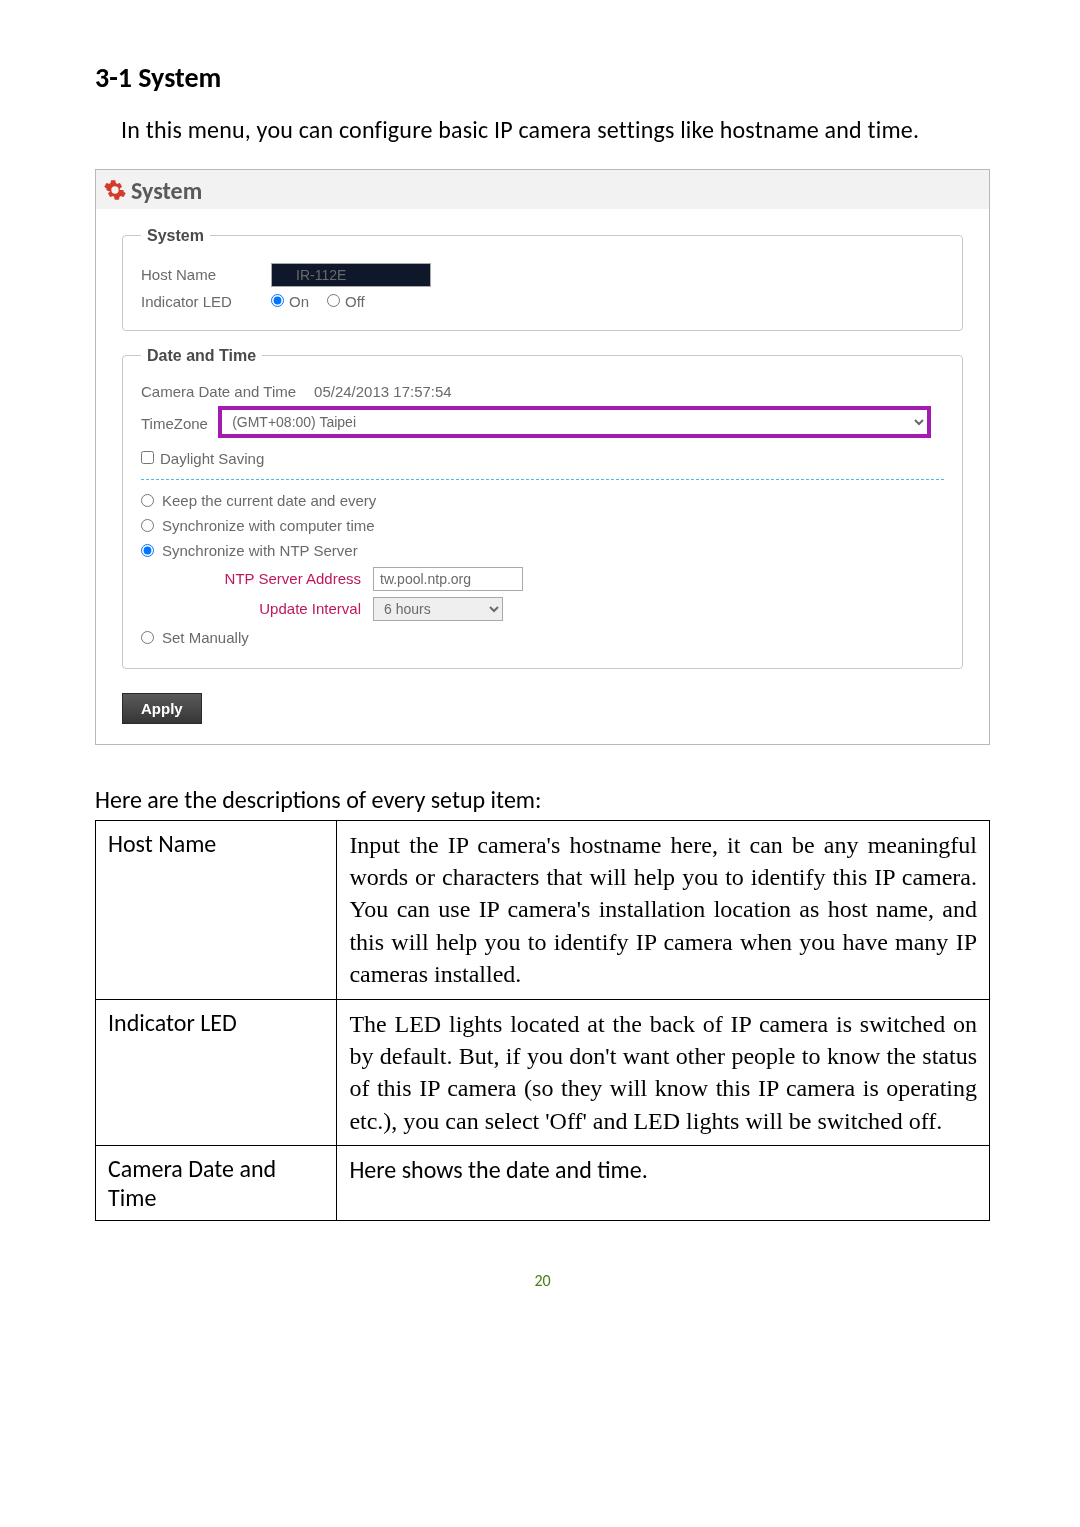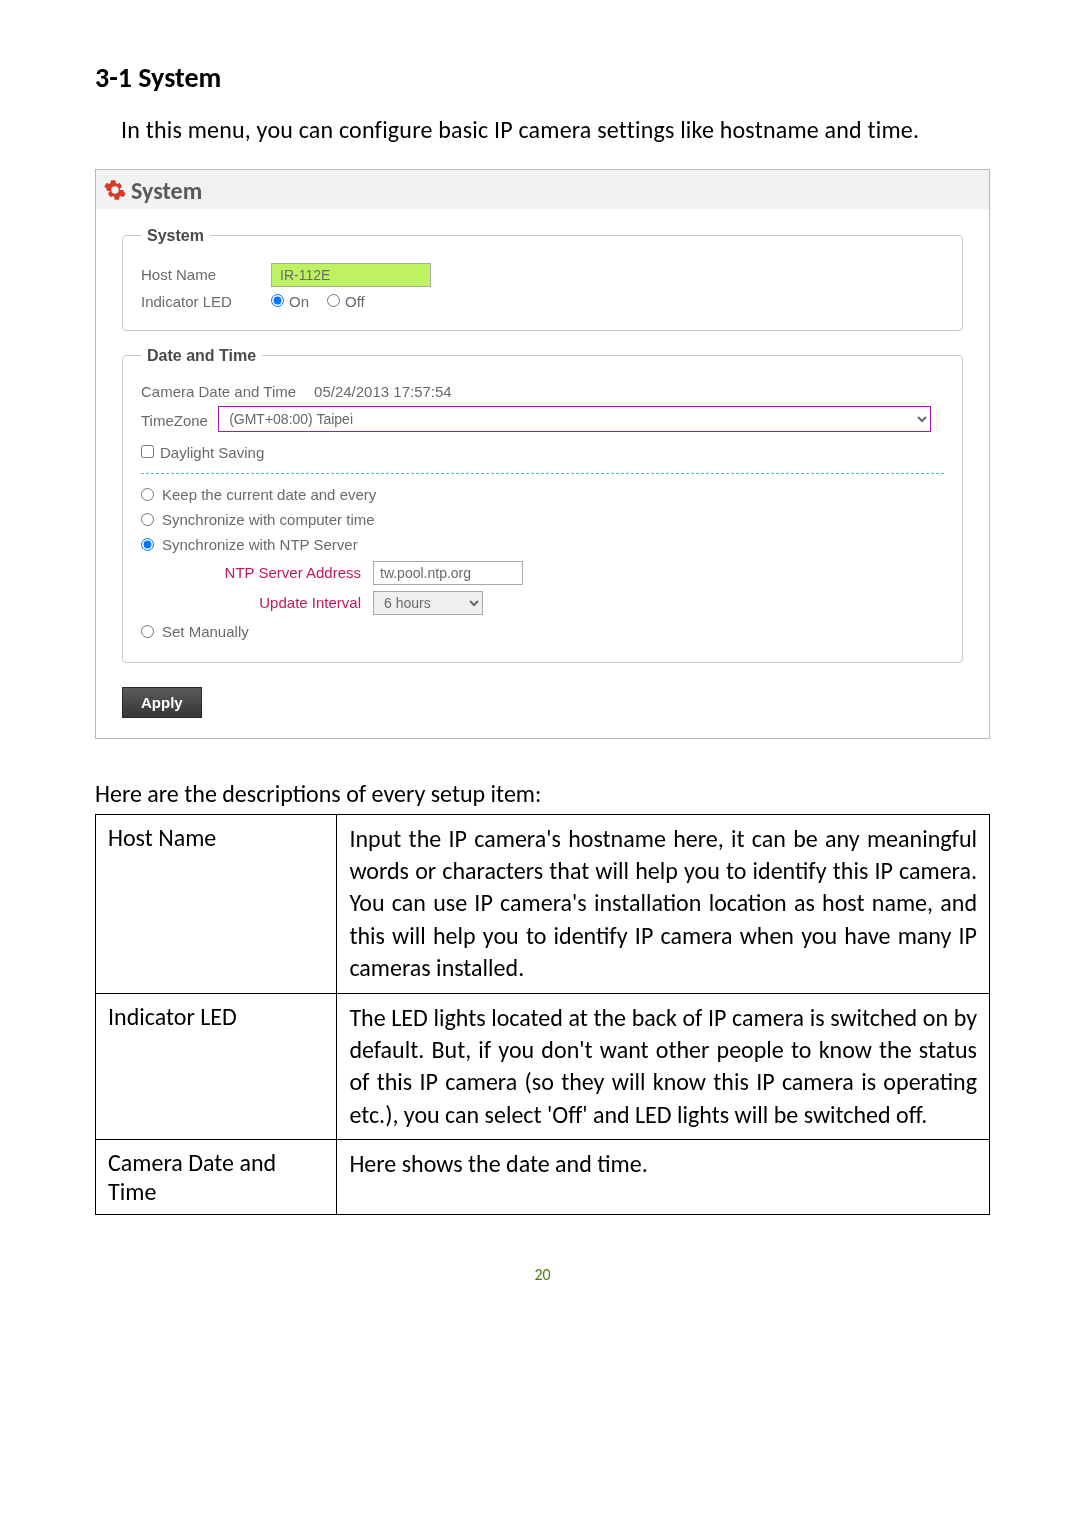--- a/index.html
+++ b/index.html
@@ -68,32 +68,32 @@
     margin: 6px 0;
     font-size: 15px;
     color: #6a6a6a;
   }
   .row-label {
     width: 130px;
     color: #6a6a6a;
   }
   .text-input {
     border: 1px solid #a9a9a9;
-    padding: 3px 8px;
-    font-size: 14px;
-    color: #6a6a6a;
-    background: #bef264;
+    padding: 3px 24px;
+    font-size: 14px;
+    color: #6a6a6a;
+    background: #0f172a;
     font-family: Verdana, Arial, sans-serif;
   }
   .radio-wrap label { margin-right: 18px; font-size: 15px; color:#6a6a6a; cursor:pointer; }
   .radio-wrap input { margin-right: 5px; }
   .static-value { color: #6a6a6a; font-size: 15px; }
   .select {
     width: 100%;
-    border: 1px solid #a21caf;
+    border: 4px solid #a21caf;
     padding: 3px 6px;
     font-size: 14px;
     color: #686868;
     background: #fff;
     margin-bottom: 6px;
     font-family: Verdana, Arial, sans-serif;
   }
   .checkbox-row { font-size: 15px; color: #6a6a6a; margin-bottom: 12px; }
   .checkbox-row input { margin-right: 6px; }
   .dashed-sep {
@@ -118,21 +118,21 @@
     font-size: 14px;
     color: #6a6a6a;
     width: 150px;
     font-family: Verdana, Arial, sans-serif;
   }
   .small-select {
     border: 1px solid #a9a9a9;
     padding: 2px 6px;
     font-size: 14px;
     color: #6a6a6a;
-    width: 110px;
+    width: 130px;
     font-family: Verdana, Arial, sans-serif;
   }
   .apply-btn {
     display: inline-block;
     background: linear-gradient(#5a5a5a, #363636);
     color: #fff;
     border: 1px solid #2a2a2a;
     border-radius: 0;
     padding: 6px 18px;
     font-size: 15px;
@@ -153,21 +153,21 @@
   table.desc th, table.desc td {
     border: 1.5px solid #000;
     padding: 8px 12px;
     vertical-align: top;
     text-align: left;
   }
   table.desc th { font-weight: bold; }
   table.desc td.col-item { width: 27%; }
   table.desc td.col-desc { text-align: justify; line-height: 1.35; }
   .pagenum { text-align: center; font-size: 16px; margin-top: 50px; color:#4d7c0f; }
-  .just { text-align: justify; text-justify: inter-word; }
+  .just { text-align: justify; text-justify: inter-word; font-family: Liberation Serif, serif; }
 </style>
 </head>
 <body>
 
 <h2 class="section-heading">3-1 System</h2>
 <p class="intro-text">In this menu, you can configure basic IP camera settings like hostname and time.</p>
 
 <div class="screenshot-frame">
   <div class="frame-header">
     <span class="gear-icon">

